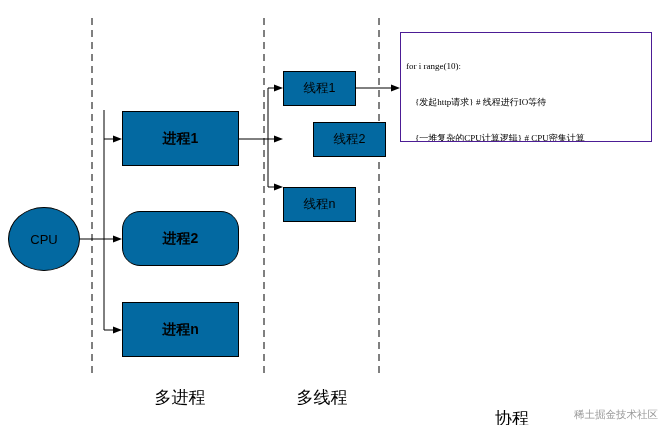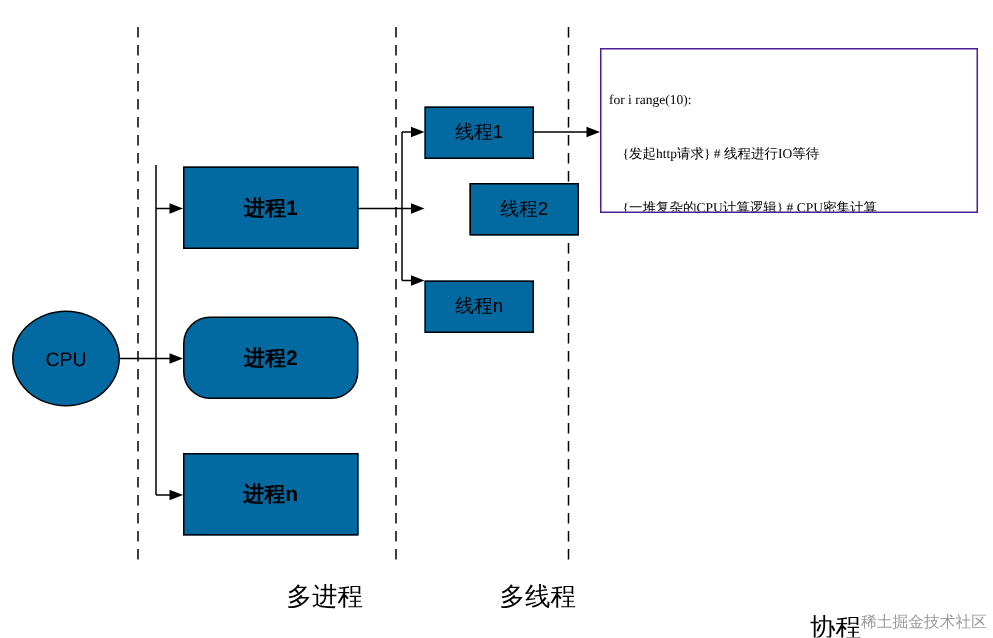--- a/index.html
+++ b/index.html
@@ -45,21 +45,21 @@
     font-weight: bold;
     font-size: 14px;
   }
   .thread-node {
     font-size: 12.5px;
   }
   .section-label {
     position: absolute;
     font-size: 17px;
     color: #000000;
-    text-align: right;
+    text-align: center;
     line-height: 1.25;
   }
   .code-box {
     position: absolute;
     box-sizing: border-box;
     border: 1px solid #4c1d95;
     background: #ffffff;
     padding: 4px 5px 5px 5px;
     font-family: Liberation Serif, serif;
     font-size: 9px;

